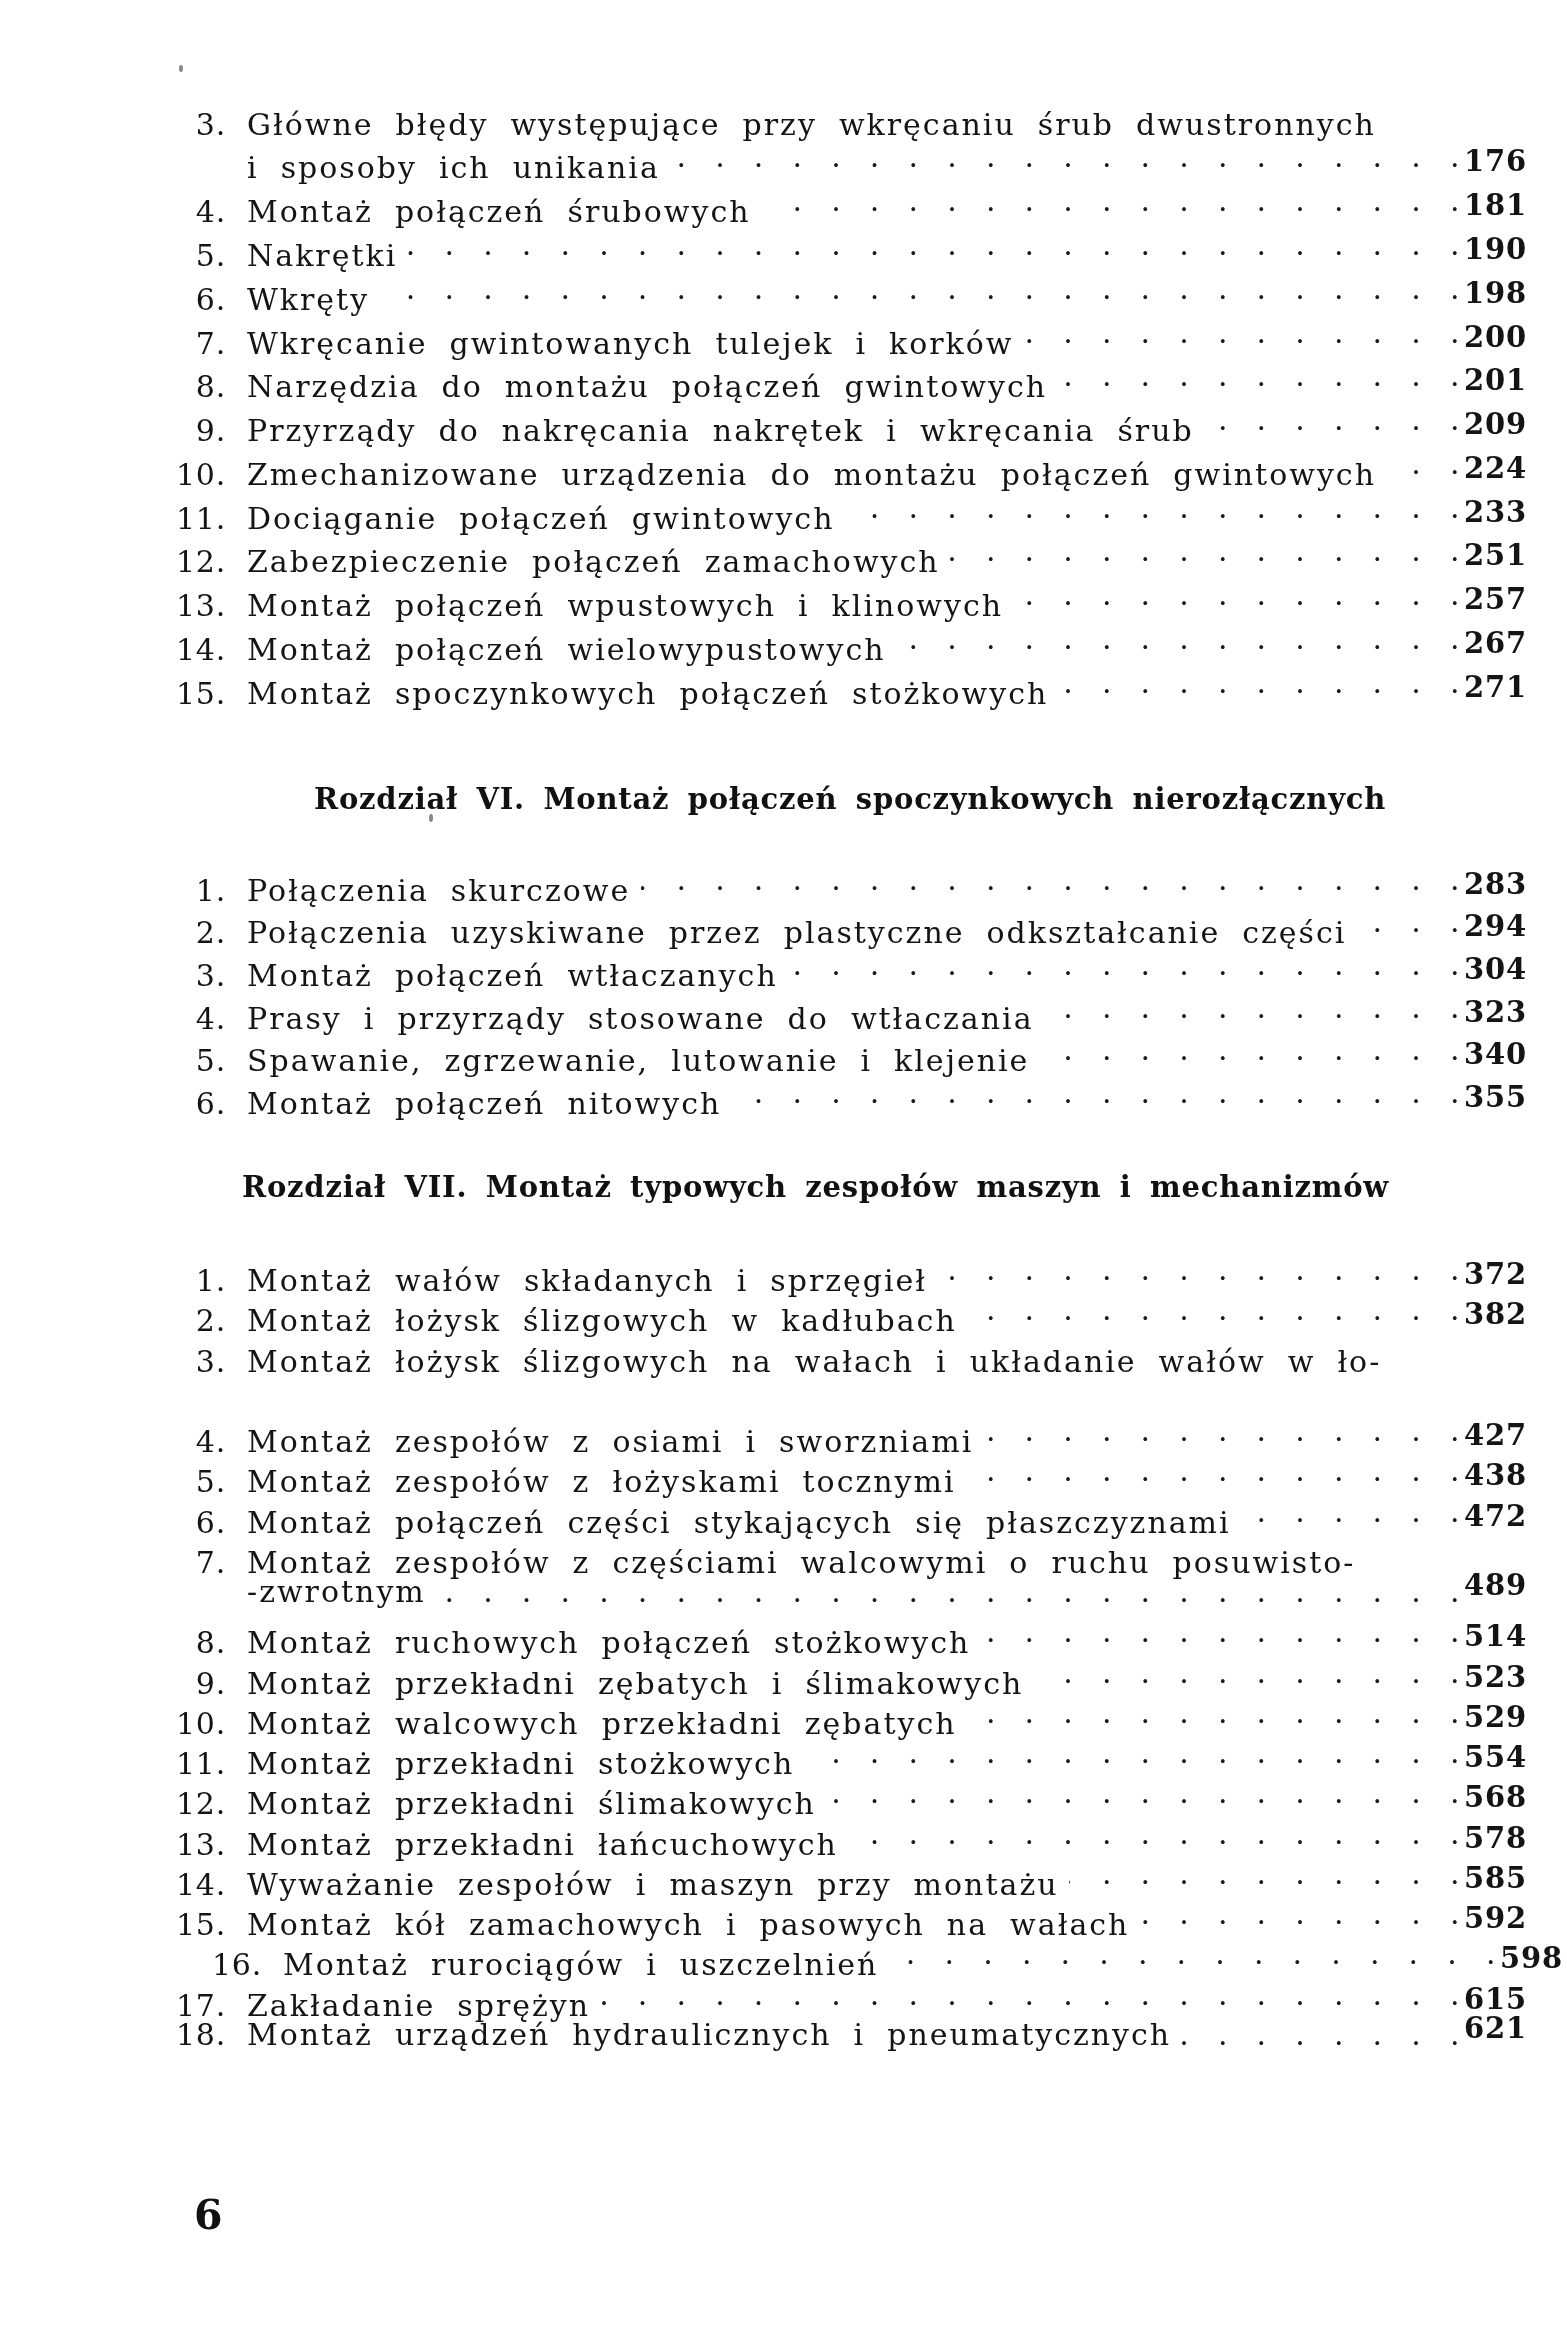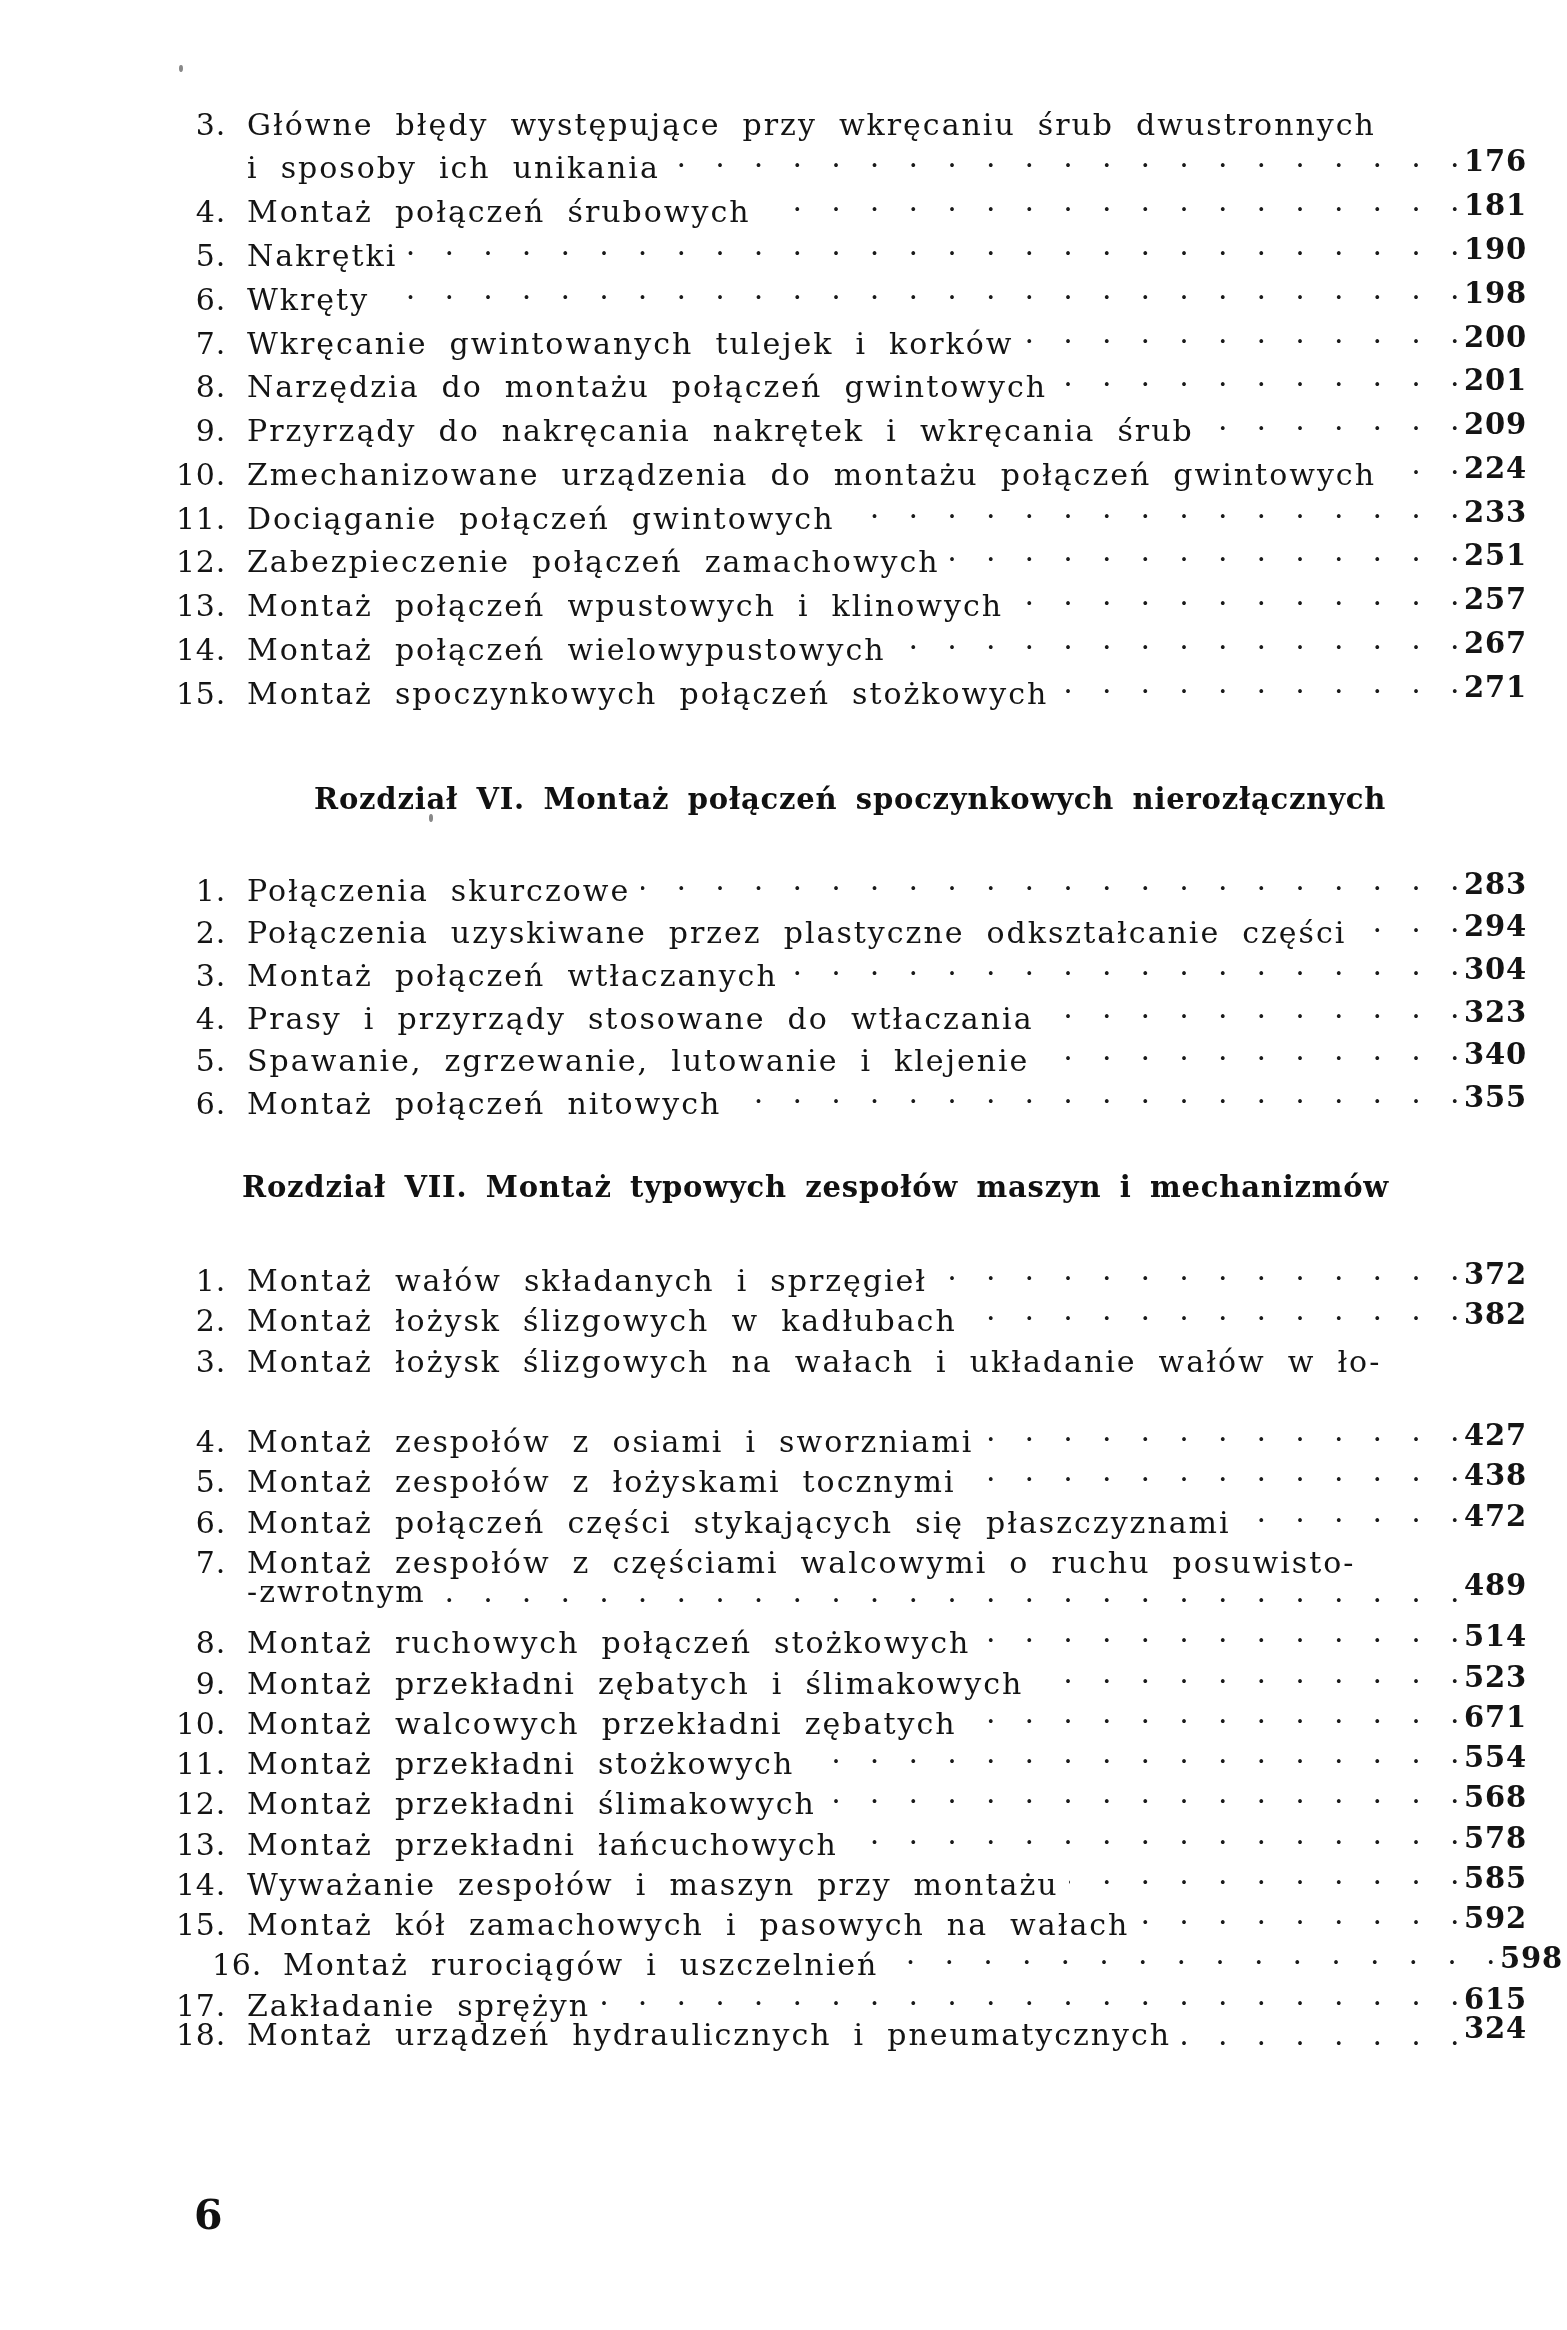--- a/index.html
+++ b/index.html
@@ -284,21 +284,21 @@
     <div class="line" style="top: 1652px;">
       <span class="num">9.</span>
       <span class="text">Montaż przekładni zębatych i ślimakowych</span>
       <span class="leader"></span>
       <span class="page-ref">523</span>
     </div>
     <div class="line" style="top: 1692px;">
       <span class="num">10.</span>
       <span class="text">Montaż walcowych przekładni zębatych</span>
       <span class="leader"></span>
-      <span class="page-ref">671</span>
+      <span class="page-ref">529</span>
     </div>
     <div class="line" style="top: 1732px;">
       <span class="num">11.</span>
       <span class="text">Montaż przekładni stożkowych</span>
       <span class="leader"></span>
       <span class="page-ref">554</span>
     </div>
     <div class="line" style="top: 1772px;">
       <span class="num">12.</span>
       <span class="text">Montaż przekładni ślimakowych</span>
@@ -332,16 +332,16 @@
     <div class="line" style="top: 1974px;">
       <span class="num">17.</span>
       <span class="text">Zakładanie sprężyn</span>
       <span class="leader"></span>
       <span class="page-ref">615</span>
     </div>
     <div class="line" style="top: 2014px; align-items: center;">
       <span class="num">18.</span>
       <span class="text">Montaż urządzeń hydraulicznych i pneumatycznych</span>
       <span class="leader"></span>
-      <span class="page-ref">324</span>
+      <span class="page-ref">621</span>
     </div>
   </div>
 
 
 </body></html>

